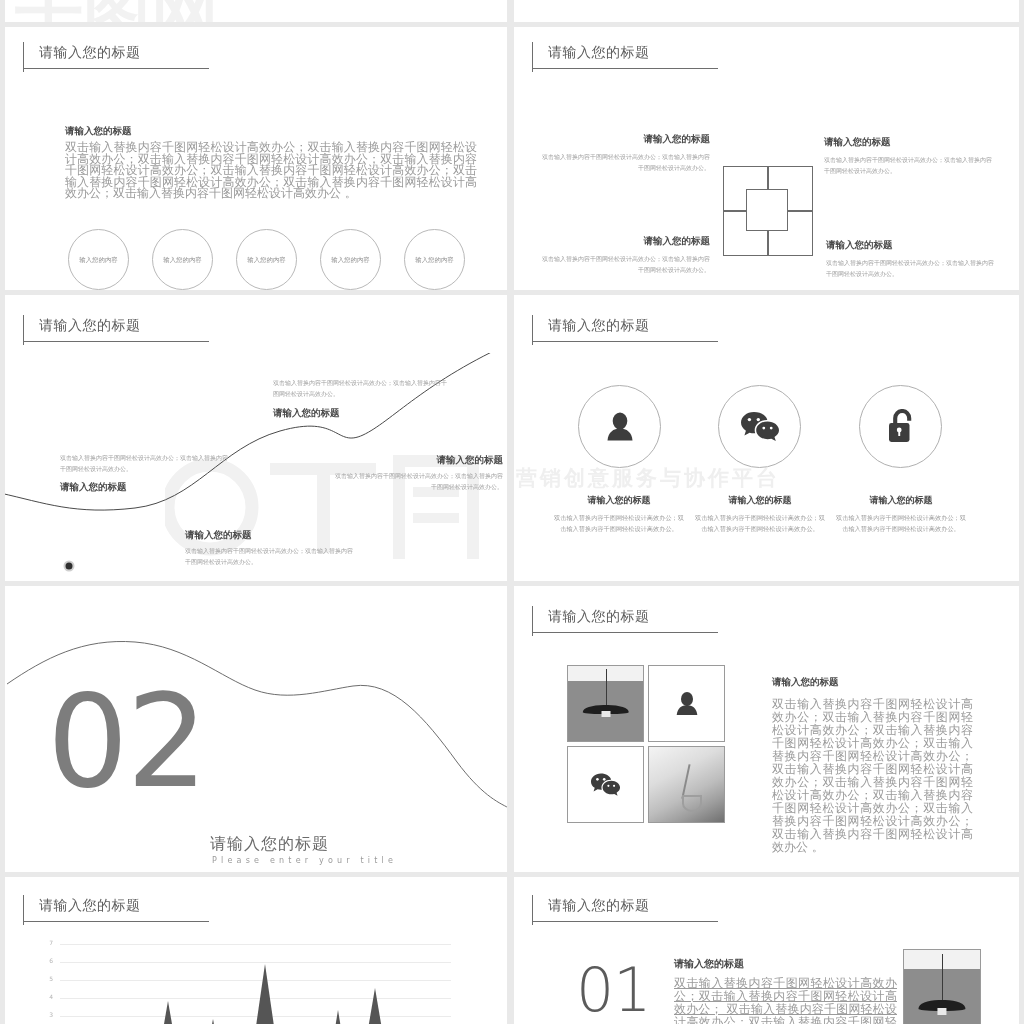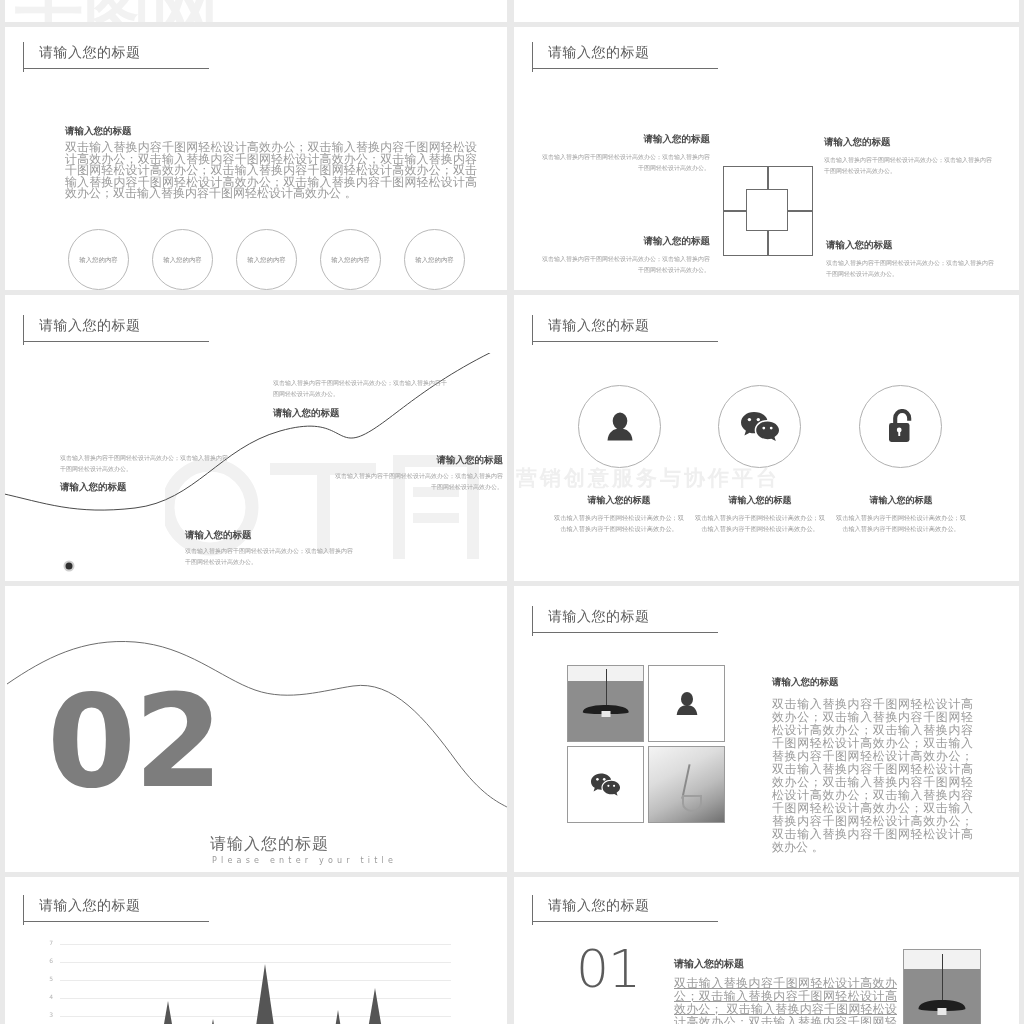--- a/index.html
+++ b/index.html
@@ -78,21 +78,21 @@
     display: flex; align-items: center; justify-content: center;
   }
   .icon-cap { position: absolute; text-align: center; width: 130px; }
   .icon-cap .t { font-size: 9px; color: #4a4a4a; font-weight: bold; }
   .icon-cap .d { font-size: 6.2px; color: #9c9c9c; line-height: 11px; margin-top: 5px; }
 
   
   .bignum {
     position: absolute; font-size: 128px; color: #7d7d7d;
     font-family: "DejaVu Sans", "Liberation Sans", sans-serif;
-    font-weight: 700; letter-spacing: -2px; line-height: 1; text-align: center;
+    font-weight: 400; letter-spacing: -2px; line-height: 1; text-align: center;
   }
   .bignum-cn { position: absolute; font-size: 16px; color: #6a6a6a; letter-spacing: 1px; }
   .bignum-en { position: absolute; font-size: 8px; color: #9b9b9b; letter-spacing: 4.2px; }
 
   
   .thumb { position: absolute; border: 1px solid #9a9a9a; overflow: hidden; background: #fff; }
   .ph-lamp { width: 100%; height: 100%; position: relative; background: #8d8d8d; }
   .ph-lamp .sky { position: absolute; left: 0; right: 0; top: 0; height: 20%; background: #f2f2f2; }
   .ph-lamp .cord { position: absolute; left: 50%; top: 4%; width: 1px; height: 48%; background: #3a3a3a; }
   .ph-lamp .shade {
@@ -370,21 +370,21 @@
     </div>
   </div>
 
   <div class="slide right r4">
     <div class="hdr" style="left:18px; top:18px;">
       <div class="vbar"></div>
       <div class="htitle">请输入您的标题</div>
       <div class="hrule"></div>
     </div>
 
-    <div style="position:absolute; left:62px; top:62px; font-size:52px; color:#5b5b5b; font-weight:300; letter-spacing:-1px;">01</div>
+    <div style="position:absolute; left:62px; top:78px; font-size:60px; color:#5b5b5b; font-weight:300; letter-spacing:-1px;">01</div>
 
     <div class="sub-title" style="position:absolute; left:160px; top:80px; font-size:10px;">请输入您的标题</div>
     <div class="body-text" style="position:absolute; left:160px; top:100px; width:223px; text-align:justify; line-height:13px;text-decoration:underline;">双击输入替换内容千图网轻松设计高效办公；双击输入替换内容千图网轻松设计高效办公； 双击输入替换内容千图网轻松设计高效办公；双击输入替换内容千图网轻松设计高效办</div>
 
     <div class="thumb" style="left:389px; top:72px; width:78px; height:98px;">
       <div class="ph-lamp">
         <div class="sky"></div>
         <div class="cord"></div>
         <div class="shade"></div>
         <div class="bulb"></div>

